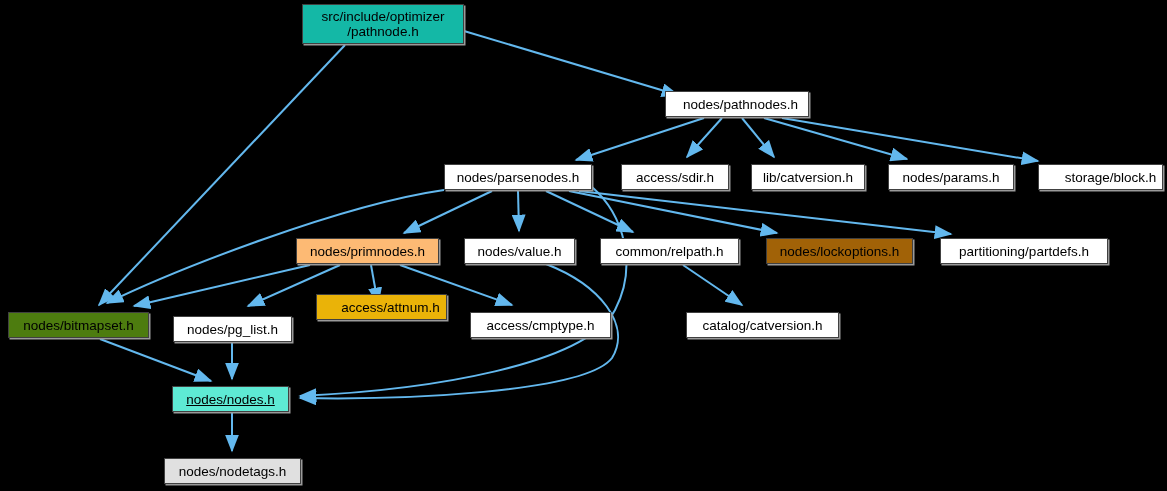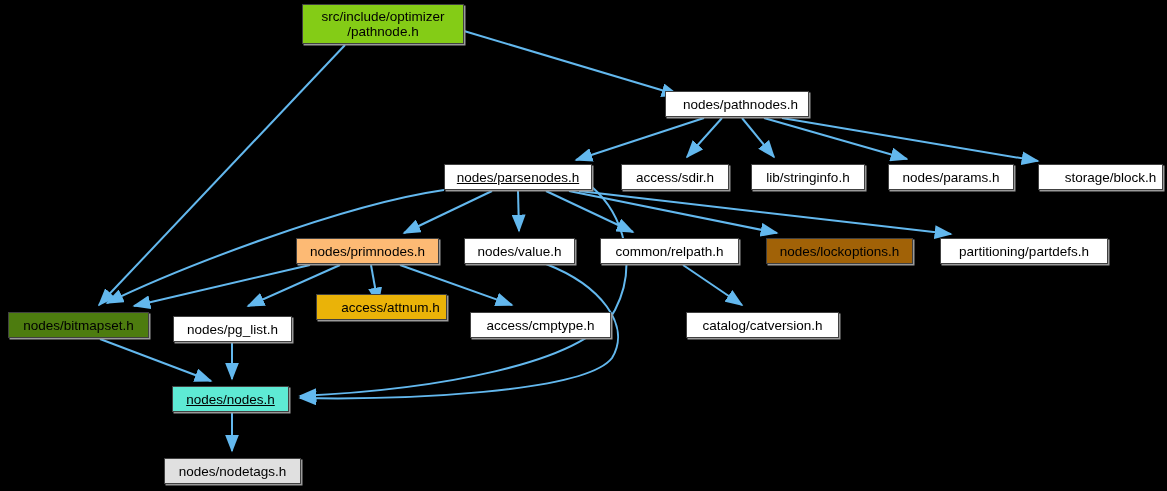--- a/index.html
+++ b/index.html
@@ -80,26 +80,26 @@
         <path d="M 400,265 L 512,305" fill="none" stroke="#63b8ee" stroke-width="2" marker-end="url(#arrowhead)"></path>
         <path d="M 546,264 C 600,285 632,325 612,358 C 585,393 400,400 300,398" fill="none" stroke="#63b8ee" stroke-width="2" marker-end="url(#arrowhead)"></path>
         <path d="M 683,265 L 742,305" fill="none" stroke="#63b8ee" stroke-width="2" marker-end="url(#arrowhead)"></path>
         <path d="M 100,339 L 211,381" fill="none" stroke="#63b8ee" stroke-width="2" marker-end="url(#arrowhead)"></path>
         <path d="M 232,339 L 232,379" fill="none" stroke="#63b8ee" stroke-width="2" marker-end="url(#arrowhead)"></path>
         <path d="M 232,413 L 232,451" fill="none" stroke="#63b8ee" stroke-width="2" marker-end="url(#arrowhead)"></path>
       </g>
   </svg>
 
   <div id="nodes-group">
-      <div class="gnode fill-dark" style="left: 302px; top: 4px; width: 162px; height: 40px; background: #84cc16;">src/include/optimizer
+      <div class="gnode fill-dark" style="left: 302px; top: 4px; width: 162px; height: 40px; background: #14b8a6;">src/include/optimizer
 /pathnode.h</div>
       <div class="gnode" style="left: 665px; top: 91px; width: 144px; height: 26px; background: rgb(255, 255, 255); padding-left: 7px;">nodes/pathnodes.h</div>
-      <div class="gnode" style="left: 444px; top: 164px; width: 148px; height: 26px; background: rgb(255, 255, 255); text-decoration: underline;">nodes/parsenodes.h</div>
+      <div class="gnode" style="left: 444px; top: 164px; width: 148px; height: 26px; background: rgb(255, 255, 255);">nodes/parsenodes.h</div>
       <div class="gnode" style="left: 621px; top: 164px; width: 108px; height: 26px; background: rgb(255, 255, 255);">access/sdir.h</div>
-      <div class="gnode" style="left: 751px; top: 164px; width: 114px; height: 26px; background: rgb(255, 255, 255);">lib/stringinfo.h</div>
+      <div class="gnode" style="left: 751px; top: 164px; width: 114px; height: 26px; background: rgb(255, 255, 255);">lib/catversion.h</div>
       <div class="gnode" style="left: 888px; top: 164px; width: 126px; height: 26px; background: rgb(255, 255, 255);">nodes/params.h</div>
       <div class="gnode" style="left: 1038px; top: 164px; width: 125px; height: 26px; background: rgb(255, 255, 255); padding-left: 20px;">storage/block.h</div>
       <div class="gnode" style="left: 296px; top: 238px; width: 143px; height: 26px; background: #fdba74;">nodes/primnodes.h</div>
       <div class="gnode" style="left: 464px; top: 238px; width: 111px; height: 26px; background: rgb(255, 255, 255);">nodes/value.h</div>
       <div class="gnode" style="left: 600px; top: 238px; width: 139px; height: 26px; background: rgb(255, 255, 255);">common/relpath.h</div>
       <div class="gnode" style="left: 766px; top: 238px; width: 147px; height: 26px; background: #a16207;">nodes/lockoptions.h</div>
       <div class="gnode" style="left: 940px; top: 238px; width: 168px; height: 26px; background: rgb(255, 255, 255);">partitioning/partdefs.h</div>
       <div class="gnode" style="left: 8px; top: 312px; width: 141px; height: 26px; background: #4d7c0f;">nodes/bitmapset.h</div>
       <div class="gnode" style="left: 173px; top: 316px; width: 119px; height: 26px; background: rgb(255, 255, 255);">nodes/pg_list.h</div>
       <div class="gnode" style="left: 316px; top: 294px; width: 131px; height: 26px; background: #eab308; padding-left: 18px;">access/attnum.h</div>

